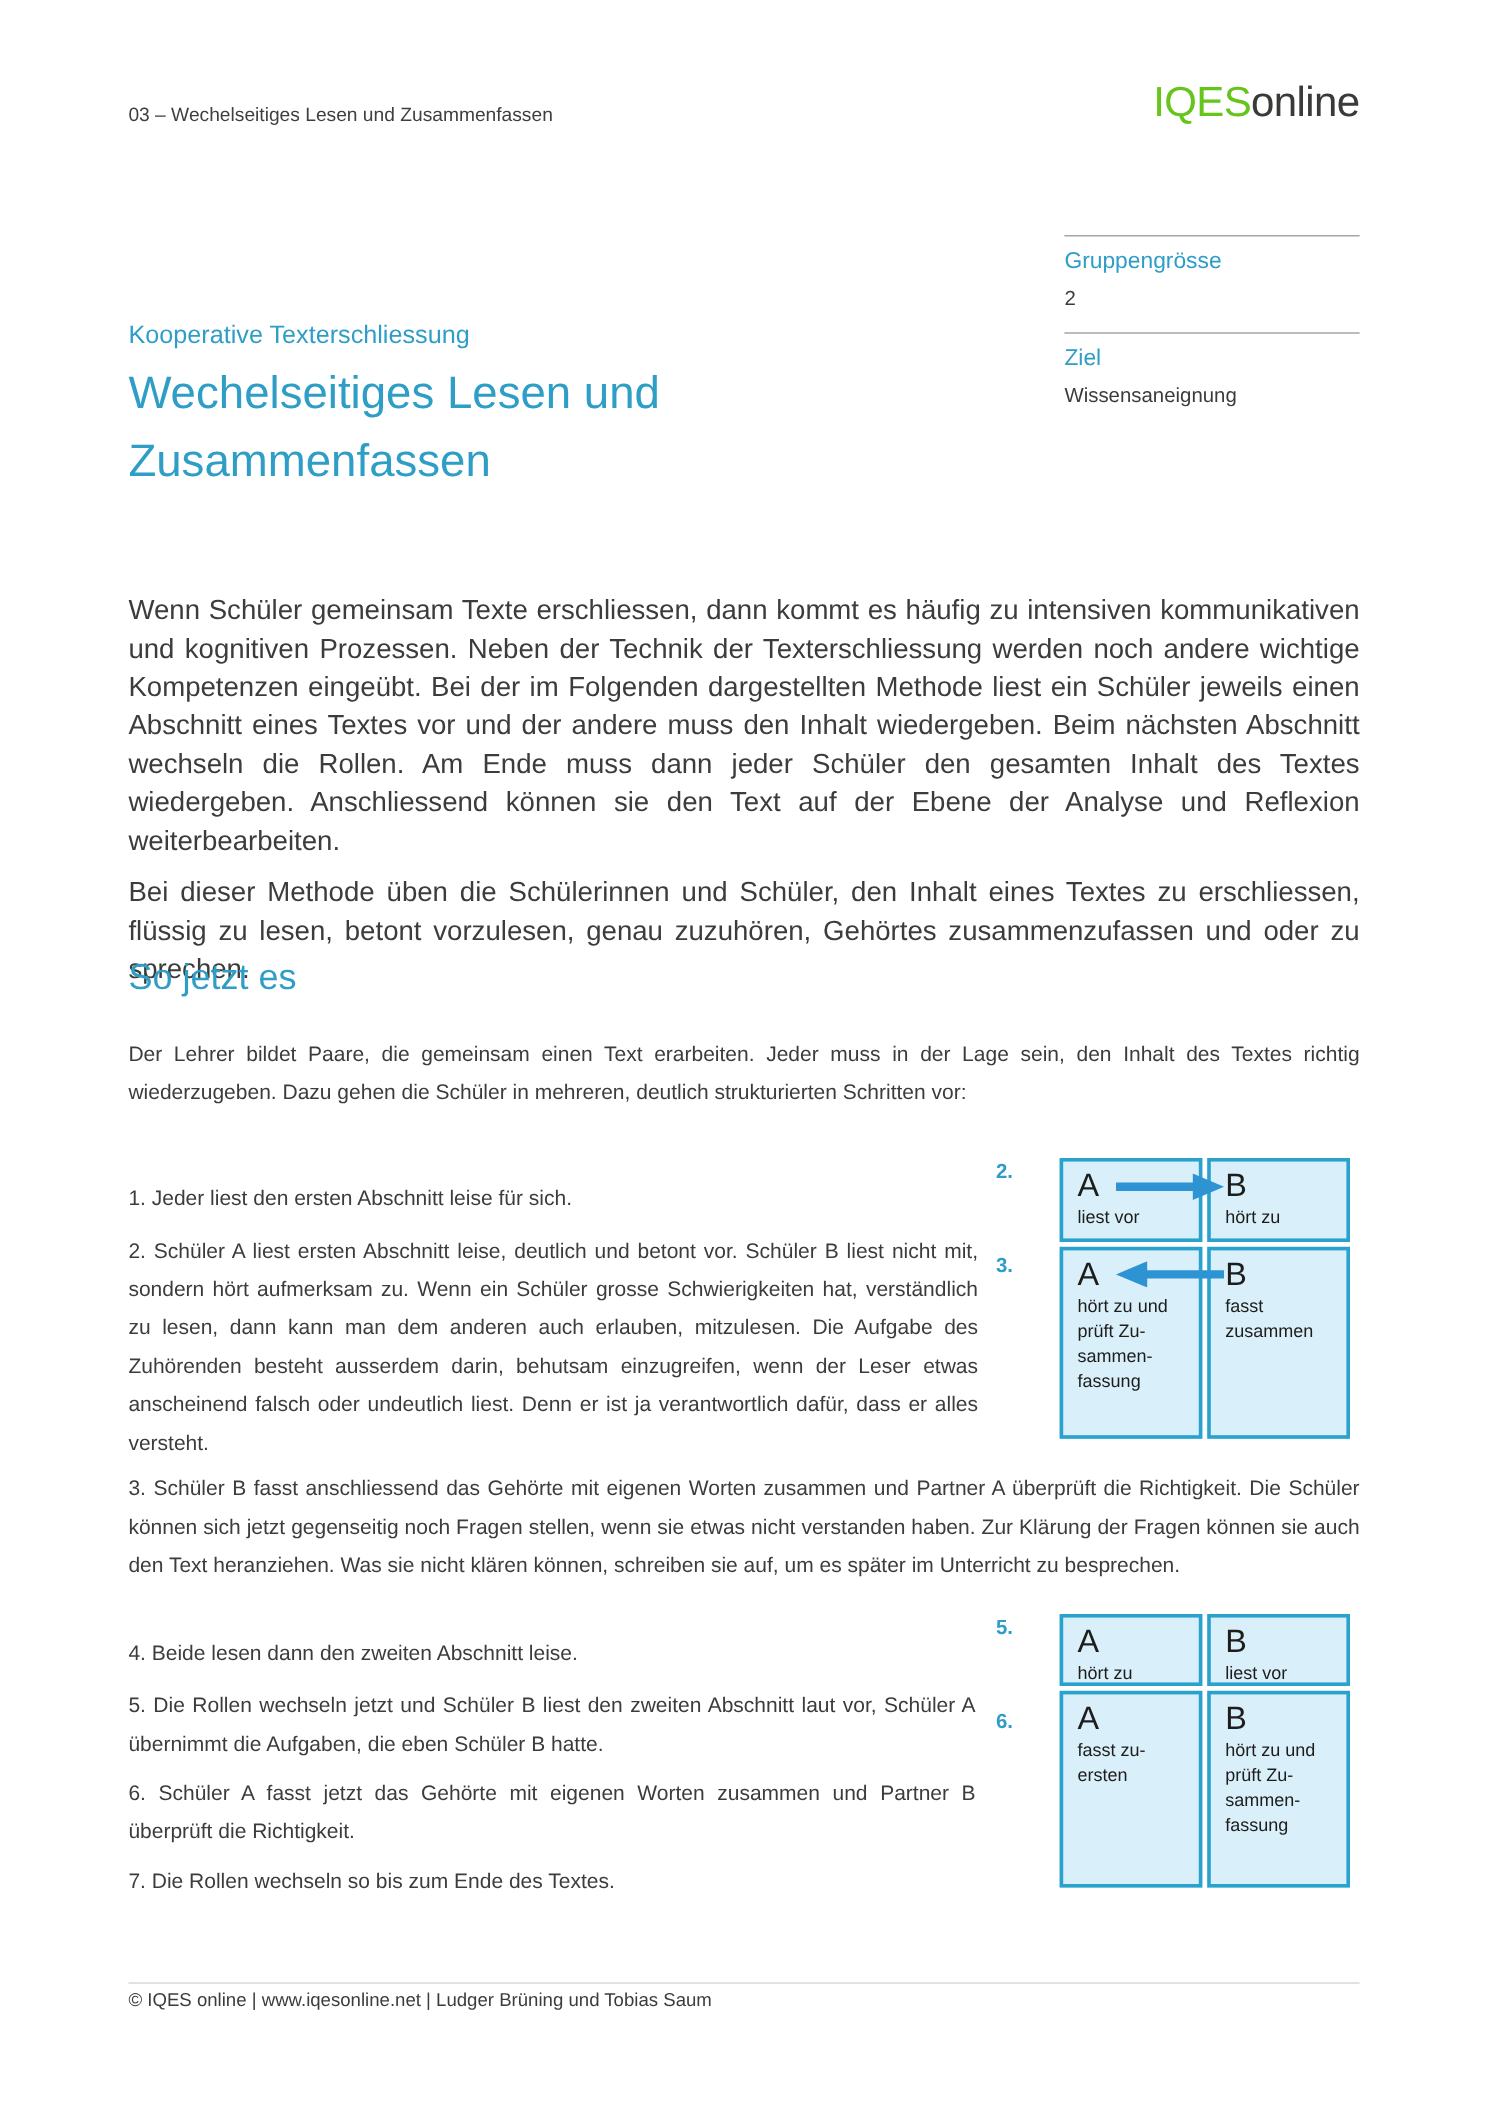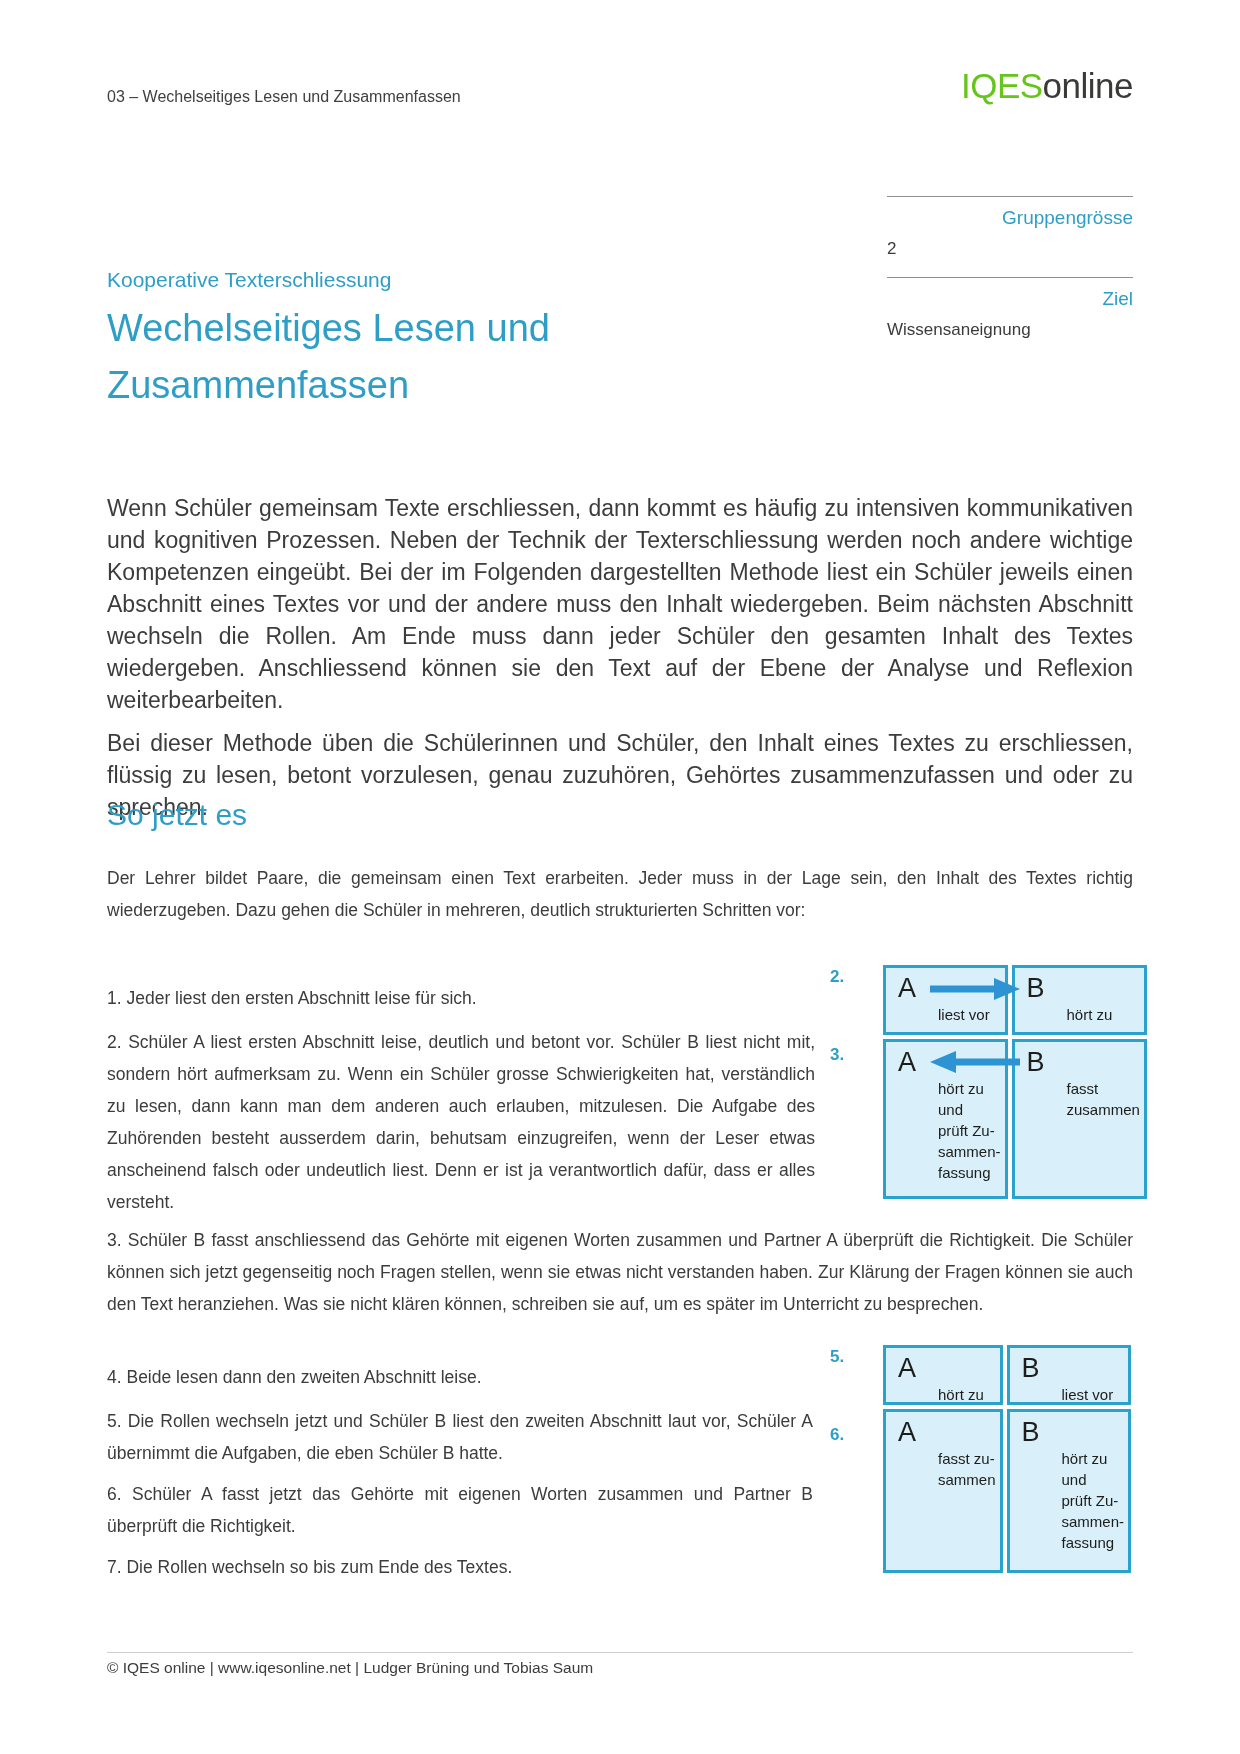--- a/index.html
+++ b/index.html
@@ -12,21 +12,21 @@
 
   
   .header-title { position:absolute; left:107px; top:88px; font-size:16px; color:#3f3f3e; }
   .logo { position:absolute; right:107px; top:66px; font-size:35px; letter-spacing:-0.5px; white-space:nowrap; }
   .logo .iqes { color:#65c51a; }
   .logo .online { color:#3a3a39; }
 
   
   .sidebar { position:absolute; left:887px; top:196px; width:246px; }
   .meta-section { border-top:1px solid #8f8f8f; padding:8px 0 16px; }
-  .meta-label { color:#2f9ec7; font-size:19px; line-height:26px;text-align:right; }
+  .meta-label { color:#2f9ec7; font-size:19px; line-height:26px; }
   .meta-value { font-size:17px; line-height:24px; margin-top:6px; color:#3c3c3c; }
 
   
   .kicker { position:absolute; left:107px; top:268px; font-size:21px; color:#2f9ec7; }
   .main-title { position:absolute; left:107px; top:300px; font-size:38px; line-height:57px; color:#2f9ec7; }
 
   
   .intro { position:absolute; left:107px; top:492px; width:1026px; font-size:23px; line-height:32px; text-align:justify; }
   .intro p { margin:0 0 11px; }
   .how-heading { position:absolute; left:107px; top:798px; font-size:30px; color:#2f9ec7; }
@@ -43,21 +43,21 @@
 
   
   .diagram { position:absolute; left:830px; width:300px; }
   #diagram1 { top:965px;  height:238px; }
   #diagram2 { top:1345px; height:232px; }
   .d-table { position:absolute; left:53px; top:0; width:242px; display:grid; grid-template-columns:1fr 1fr; gap:4px; }
   #diagram1 .d-table { grid-template-rows:70px 160px; }
   #diagram2 .d-table { grid-template-rows:60px 164px; }
   .cell { background:#d9effa; border:3px solid #29a2ce; box-sizing:border-box; padding:5px 4px 0 12px; }
   .who { font-size:27px; line-height:31px; color:#1d1d1b; }
-  .action { font-size:15px; line-height:21px; color:#1d1d1b; white-space:pre-line;margin-left:40px; }
+  .action { font-size:15px; line-height:21px; color:#1d1d1b; white-space:pre-line; }
   .step-num { position:absolute; left:0; font-size:17px; font-weight:bold; color:#2f9ec7; }
   .step-num.first  { top:2px; }
   .step-num.second { top:80px; }
   .arrow { position:absolute; z-index:3; left:100px; }
   #arrow-right { top:13px; }
   #arrow-left  { top:86px; }
 
   
   .footer { position:absolute; left:107px; top:1652px; width:1026px; border-top:1px solid #cfcfcf; padding-top:6px; font-size:15.5px; color:#3c3c3c; }
 </style>
@@ -145,21 +145,21 @@
       <div class="who">A</div>
       <div class="action">hört zu</div>
     </div>
     <div class="cell">
       <div class="who">B</div>
       <div class="action">liest vor</div>
     </div>
     <div class="cell">
       <div class="who">A</div>
       <div class="action">fasst zu-
-sammen</div>
+ersten</div>
     </div>
     <div class="cell">
       <div class="who">B</div>
       <div class="action">hört zu und
 prüft Zu-
 sammen-
 fassung</div>
     </div>
   </div>
 </div>

